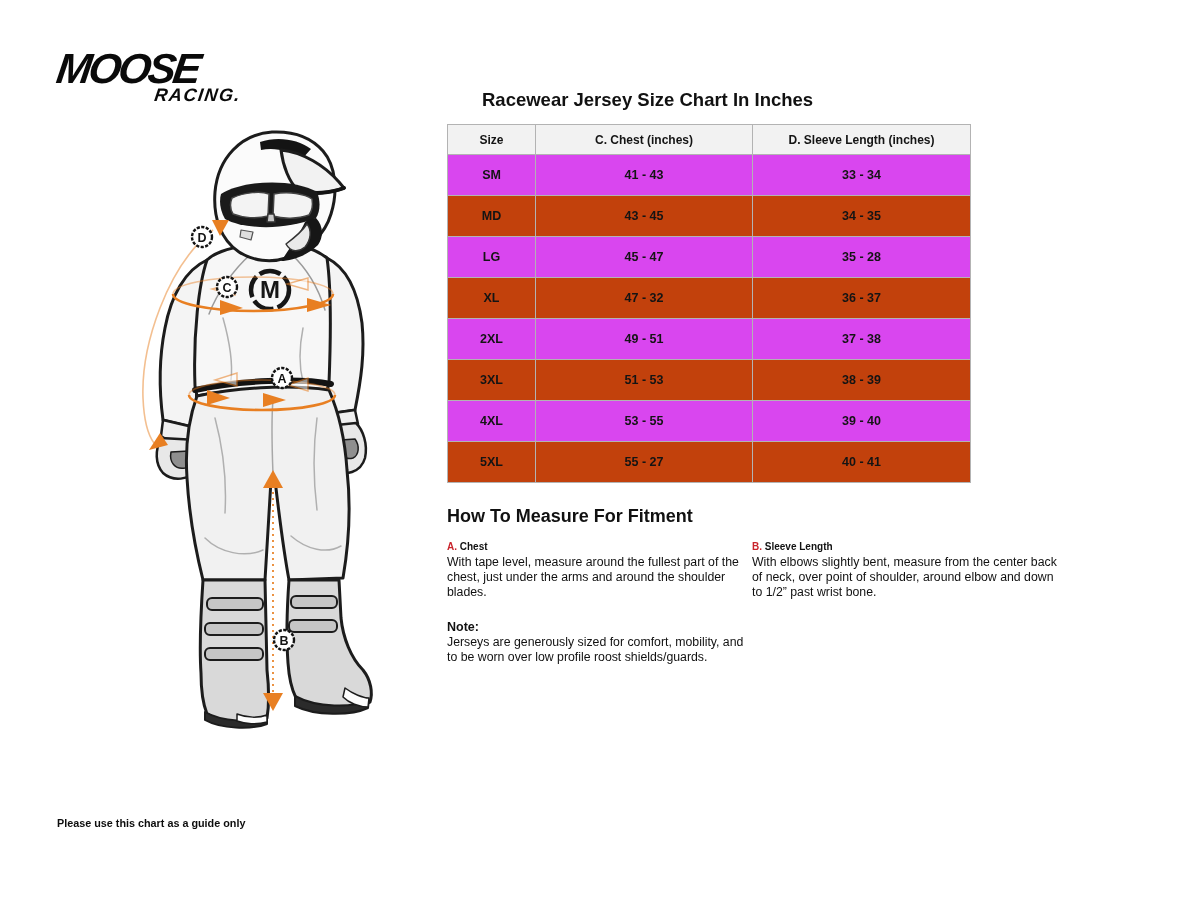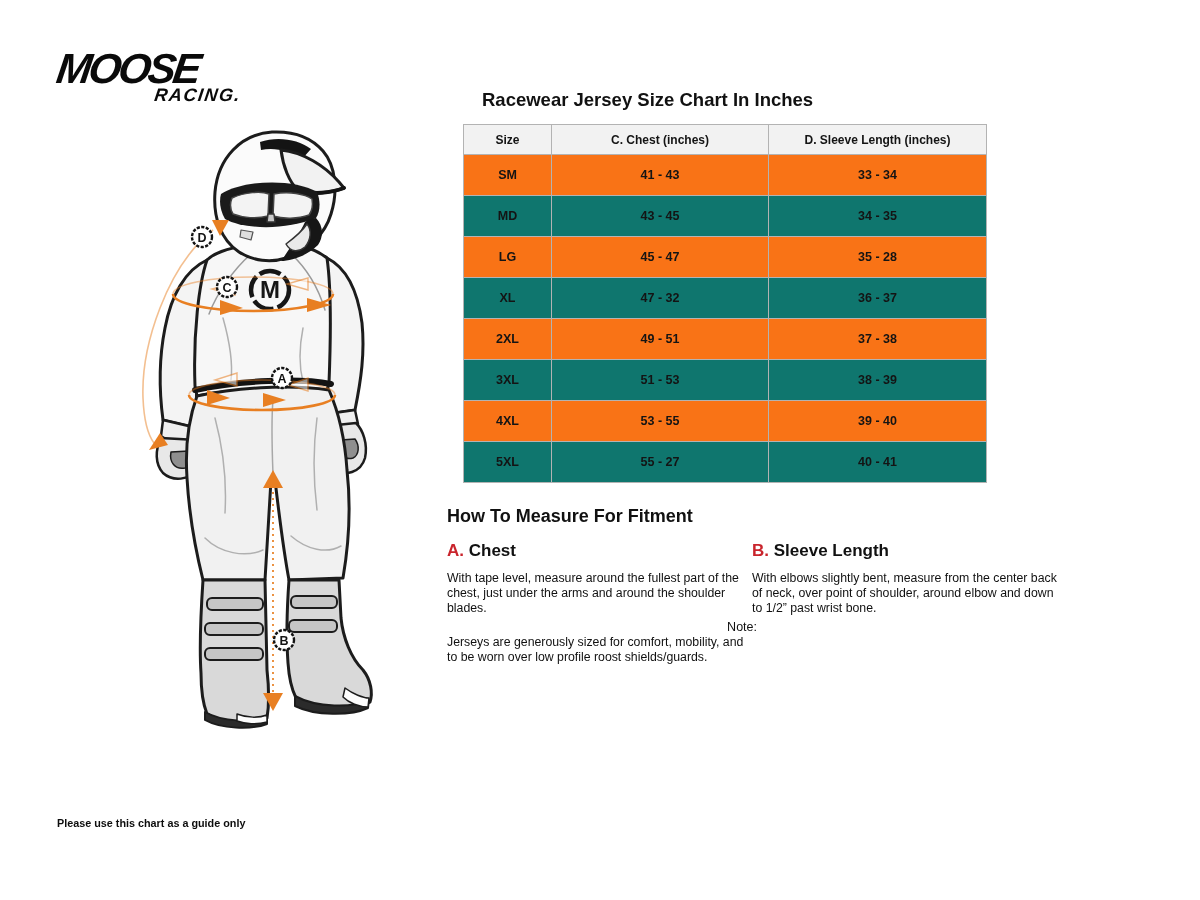--- a/index.html
+++ b/index.html
@@ -14,39 +14,39 @@
     letter-spacing:-3px;transform:skewX(-8deg);display:inline-block;
   }
   .logo-racing{
     font-size:18px;font-weight:bold;font-style:italic;letter-spacing:1.5px;
     text-align:right;margin-top:-5px;padding-right:16px;transform:skewX(-8deg);
   }
   
   .title{position:absolute;left:447px;top:89px;font-size:18.5px;font-weight:bold;letter-spacing:0;margin-left:35px;}
   
   .size-table{
-    position:absolute;left:463px;top:124px;width:523px;
+    position:absolute;left:447px;top:124px;width:523px;
     border-collapse:collapse;table-layout:fixed;
   }
   .size-table th,.size-table td{
     border:1px solid #b3b3b3;text-align:center;vertical-align:middle;
     font-weight:bold;color:#141414;padding:0;
   }
   .size-table th{height:29px;font-size:12px;background:#f2f2f2;}
-  .size-table td{height:40px;font-size:12.5px;background:#0f766e;}
-  .size-table tr.shade td{background:#f97316;}
+  .size-table td{height:40px;font-size:12.5px;background:#c2410c;}
+  .size-table tr.shade td{background:#d946ef;}
   
   .howto-title{position:absolute;left:447px;top:506px;font-size:18px;font-weight:bold;}
   .measure-a{position:absolute;left:447px;top:541px;width:316px;}
   .measure-b{position:absolute;left:752px;top:541px;width:312px;}
-  .m-head{font-size:17px;font-weight:bold;}
+  .m-head{font-size:10px;font-weight:bold;}
   .m-letter{color:#c9242c;}
-  .m-body{font-size:12.3px;line-height:14.8px;margin-top:10px;}
+  .m-body{font-size:12.3px;line-height:14.8px;margin-top:3px;}
   .note{position:absolute;left:447px;top:620px;width:310px;}
-  .note-label{font-size:12.5px;font-weight:normal;text-align:right;}
+  .note-label{font-size:12.5px;font-weight:bold;}
   .note-body{font-size:12.3px;line-height:14.8px;margin-top:1px;}
   
   .footer{position:absolute;left:57px;top:817px;font-size:10.8px;font-weight:bold;line-height:13px;color:#0d0d0d;}
   
   .figure{position:absolute;left:55px;top:118px;width:370px;height:625px;}
   .figure svg{display:block;}
 </style>
 </head>
 <body>
 

